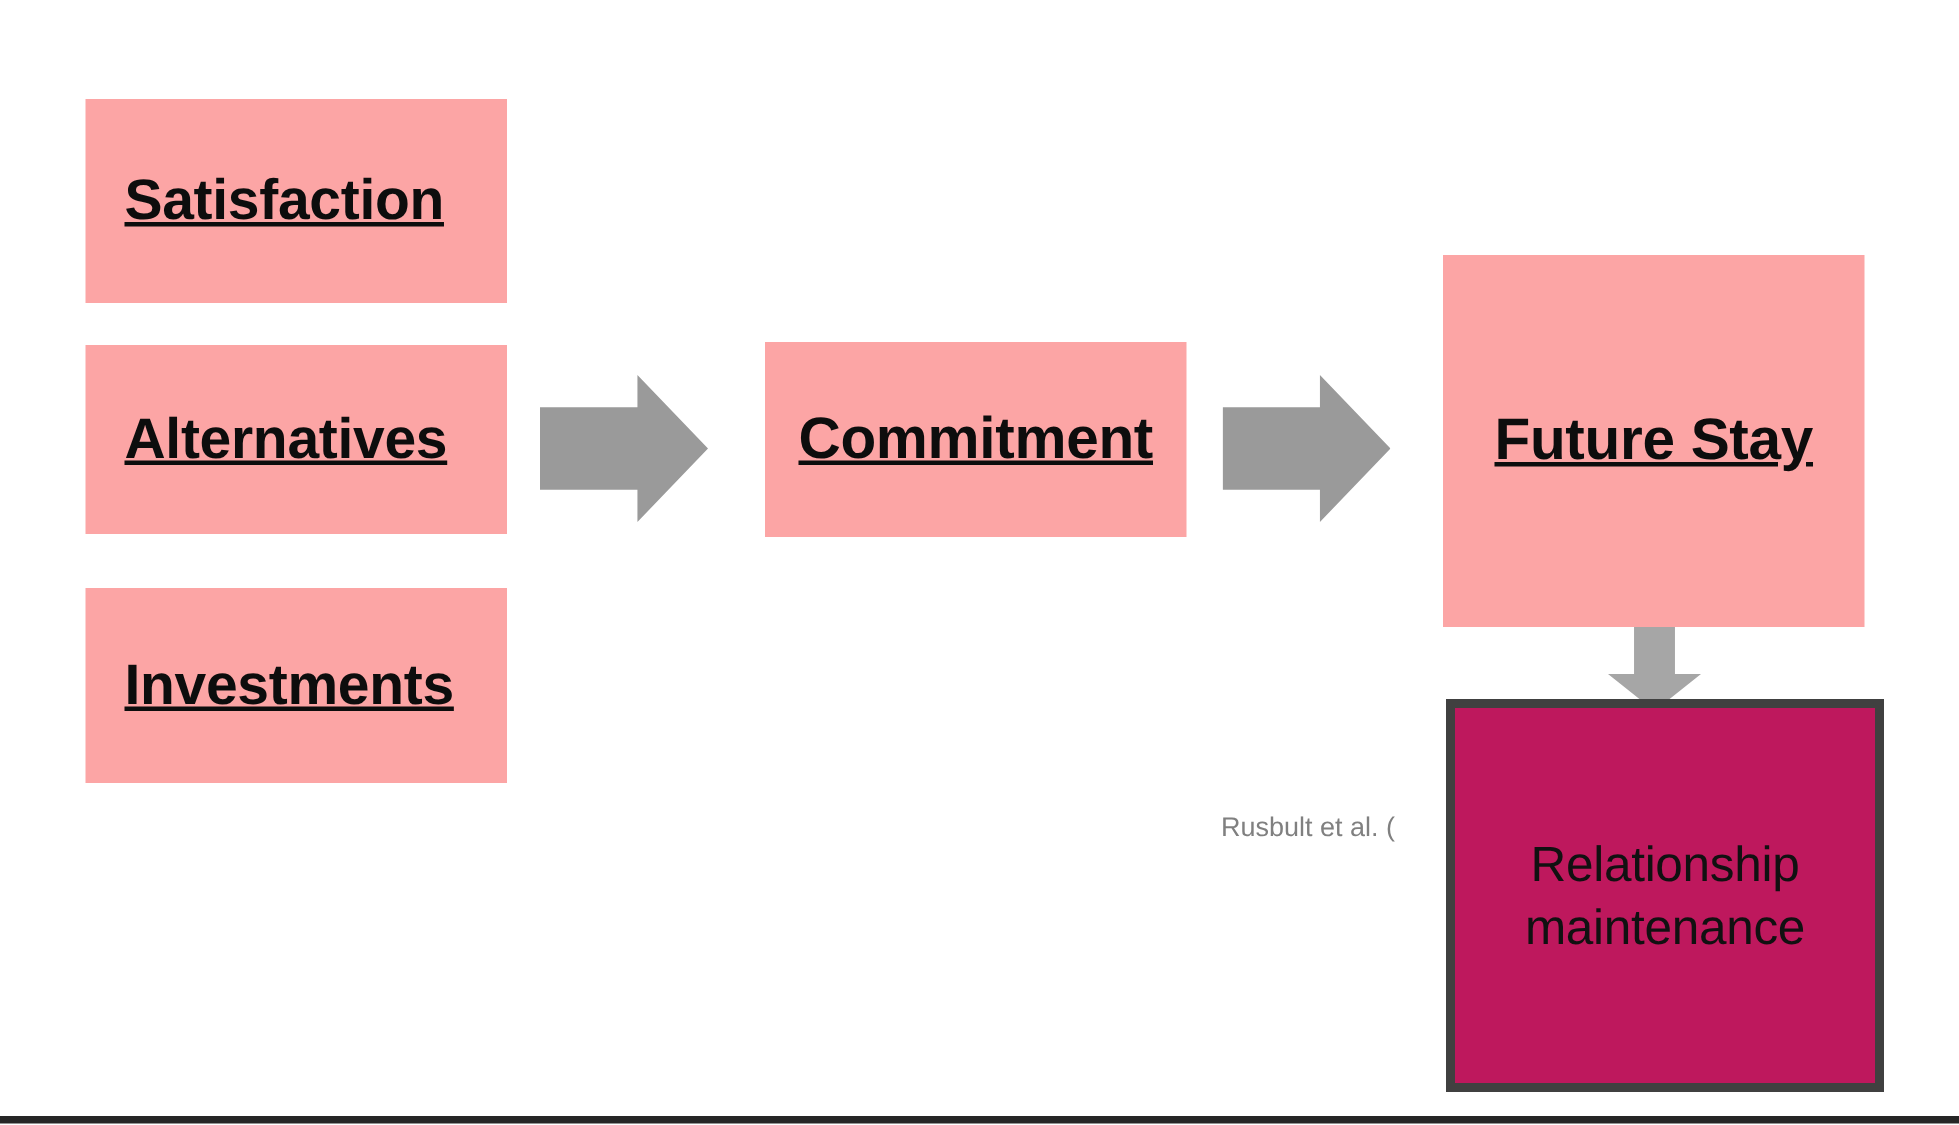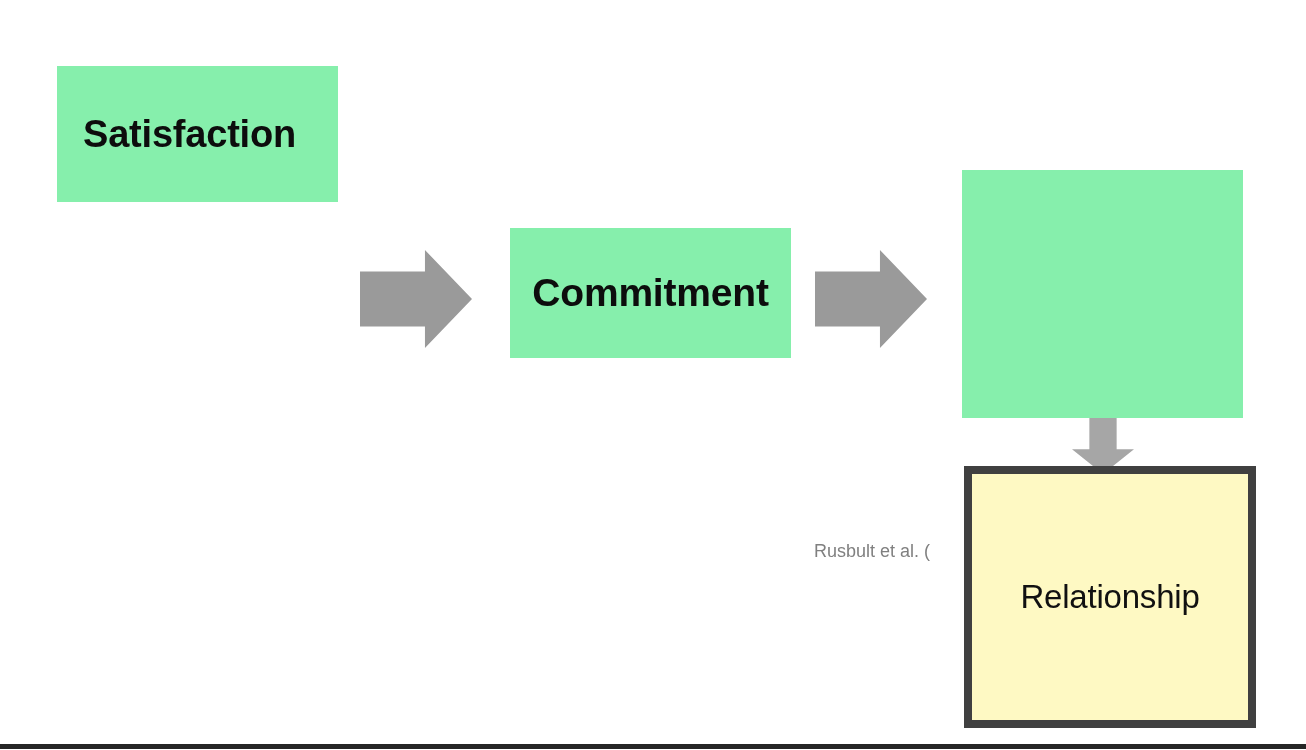--- a/index.html
+++ b/index.html
@@ -23,25 +23,26 @@
     position: absolute;
     box-sizing: border-box;
     display: flex;
     align-items: center;
     color: #0d0d0d;
     font-weight: 700;
     letter-spacing: -0.2px;
     line-height: 1.12;
   }
   .box-light {
-    background: #86efac;
+    background: #fca5a5;
+    text-decoration: underline;
   }
   .box-dark {
-    background: #fef9c3;
-    border: 8px solid #404040;
+    background: #be185d;
+    border: 6px solid #404040;
     font-weight: 400;
     color: #111111;
   }
 
   
   .box-left-align {
     justify-content: flex-start;
     padding-left: 26px;
     font-size: 38px;
   }
@@ -91,36 +92,44 @@
 </style>
 </head>
 <body>
 
 <div id="slide">
 
   <div class="box box-light box-left-align" style="left:57px; top:66px; width:281px; height:136px;">
     <span>Satisfaction</span>
   </div>
 
+  <div class="box box-light box-left-align" style="left:57px; top:230px; width:281px; height:126px;">
+    <span>Alternatives</span>
+  </div>
 
+  <div class="box box-light box-left-align" style="left:57px; top:392px; width:281px; height:130px;">
+    <span>Investments</span>
+  </div>
 
   <div class="arrow-right" style="left:360px; top:250px; width:112px; height:98px;"></div>
 
   <div class="box box-light box-center" style="left:510px; top:228px; width:281px; height:130px; flex-direction:column; font-size:39px;">
     <span>Commitment</span>
   </div>
 
   <div class="arrow-right" style="left:815px; top:250px; width:112px; height:98px;"></div>
 
   <div class="box box-light box-center" style="left:962px; top:170px; width:281px; height:248px; flex-direction:column; font-size:39px;">
+    <span>Future Stay</span>
   </div>
 
   <div class="arrow-down" style="left:1072px; top:418px; width:62px; height:56px;"></div>
 
   <div class="citation" style="left:814px; top:541px;">Rusbult et al. (</div>
 
   <div class="box box-dark box-center" style="left:964px; top:466px; width:292px; height:262px; flex-direction:column; font-size:33px; line-height:1.28;">
     <span>Relationship</span>
+    <span>maintenance</span>
   </div>
 
   <div class="bottom-rule" style="top:744px;"></div>
 
 </div>
 
 </body></html>

